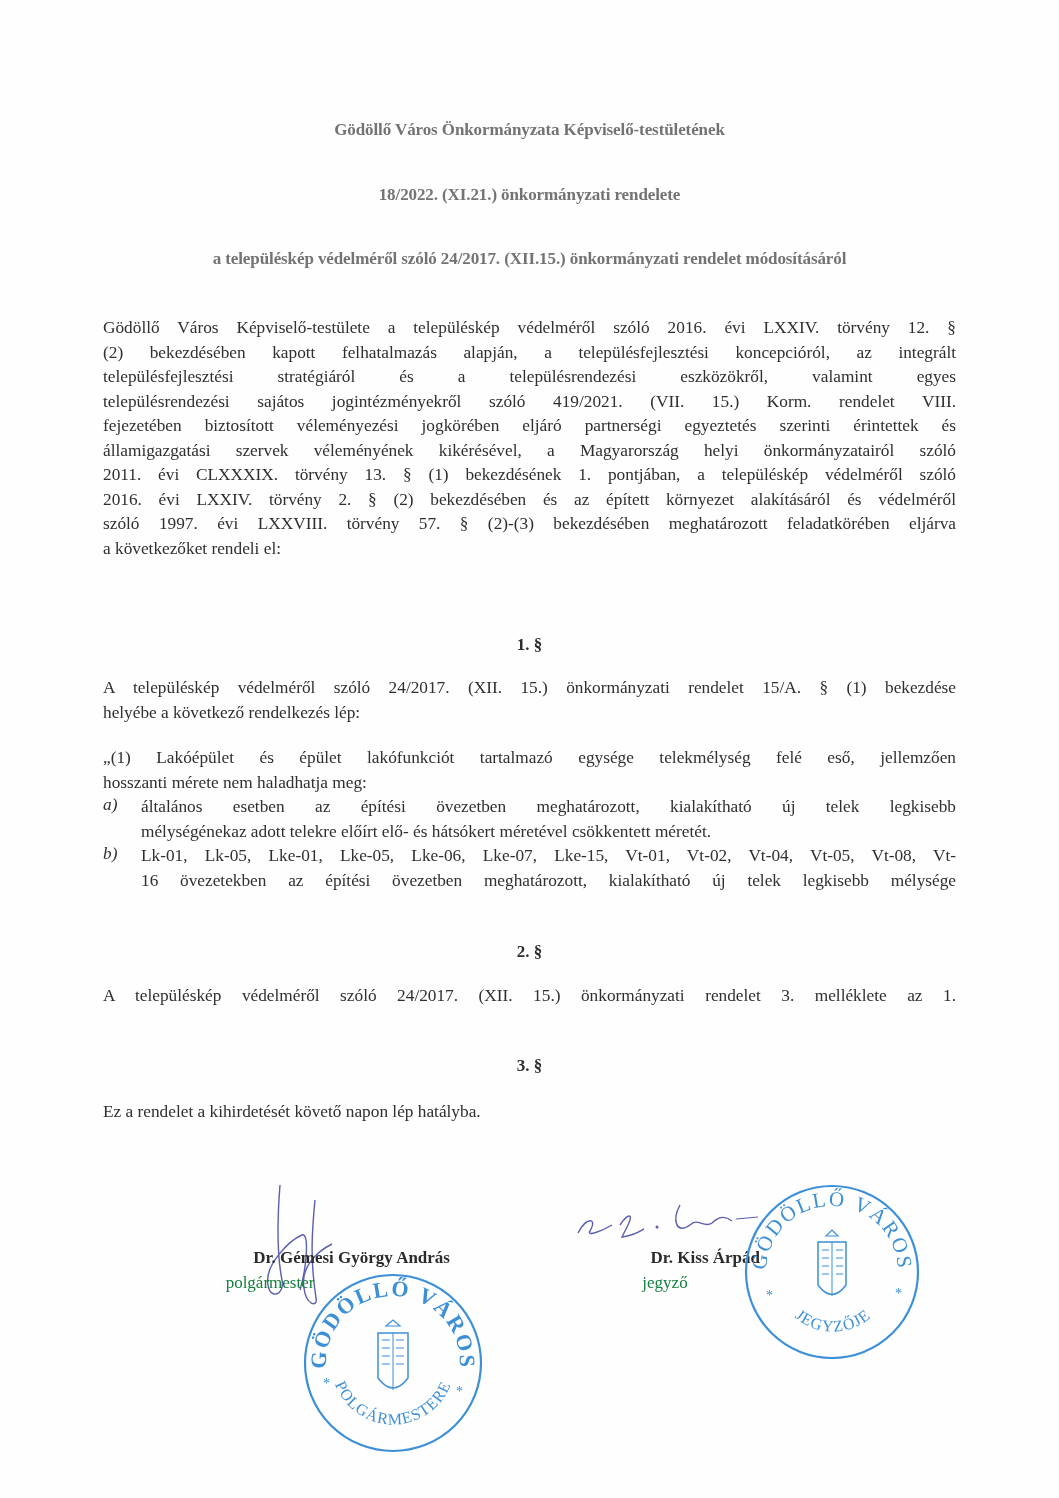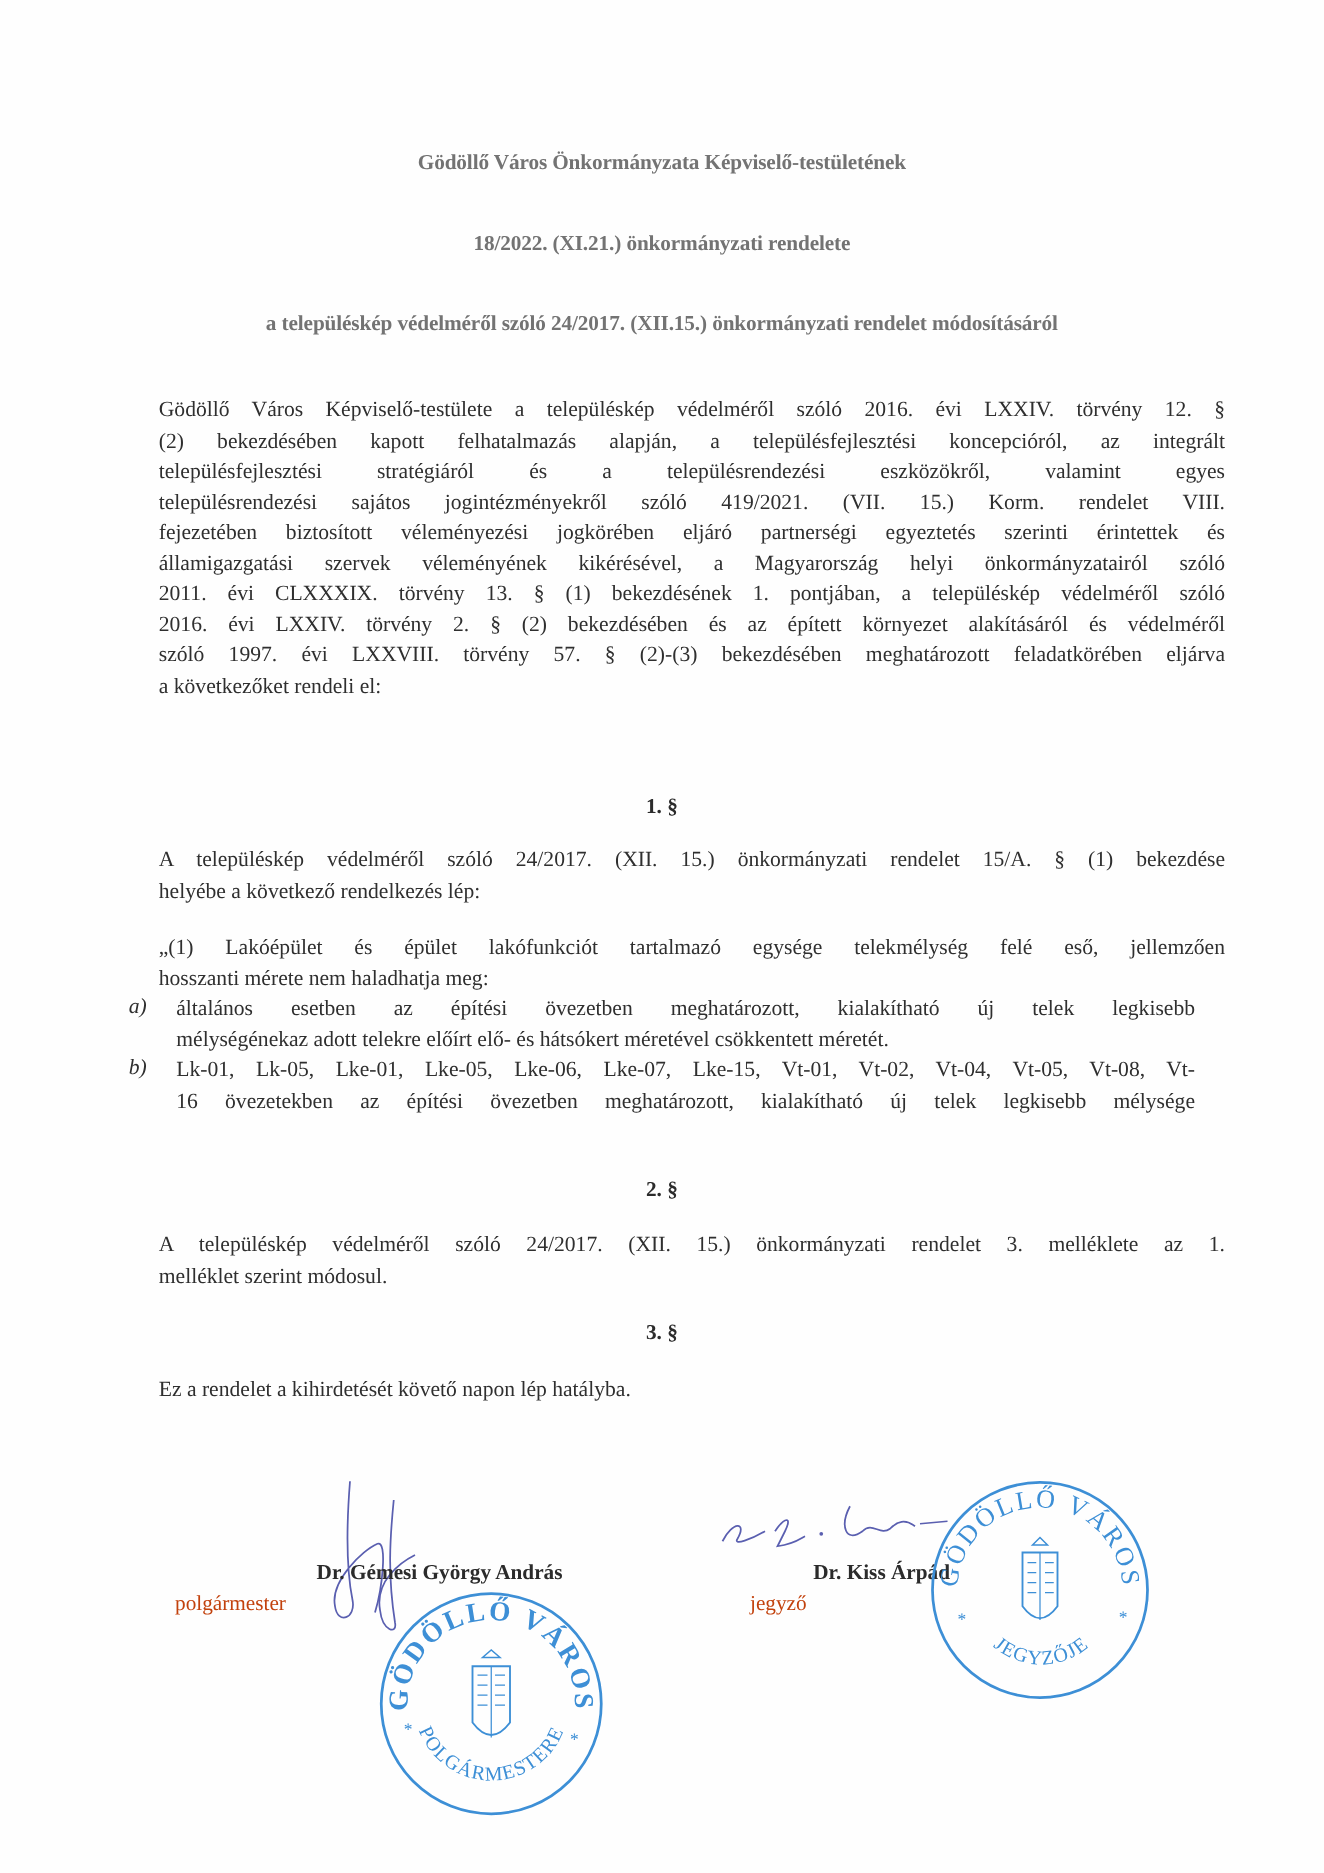--- a/index.html
+++ b/index.html
@@ -2,30 +2,30 @@
 <html><head>
 <meta charset="utf-8">
 <style>
   html, body { margin: 0; padding: 0; background: #ffffff; }
   body { width: 1059px; height: 1498px; position: relative; overflow: hidden;
          font-family: "Liberation Serif", "DejaVu Serif", serif; color: #2a2a2a; }
   .page { position: absolute; left: 0; top: 0; width: 1059px; height: 1498px; background: #fefefe; }
   .title { position: absolute; left: 0; width: 1059px; text-align: center; font-weight: bold;
            font-size: 17px; color: #737373; letter-spacing: -0.1px; }
   .para { position: absolute; left: 103px; width: 853px; font-size: 17.3px; line-height: 24.5px;
-          text-align: justify; color: #2f2f2f; margin-left: 24px; }
+          text-align: justify; color: #2f2f2f; }
   .para .ln { display: block; text-align: justify; text-align-last: justify; height: 24.5px; white-space: nowrap; }
   .para .ln.last { text-align-last: left; }
   .sec { position: absolute; left: 0; width: 1059px; text-align: center; font-weight: bold; font-size: 17px; color: #2b2b2b; }
   .item-label { position: absolute; left: 103px; font-style: italic; font-size: 17.3px; color: #2f2f2f; }
   .item { position: absolute; left: 141px; width: 815px; font-size: 17.3px; line-height: 24.5px; color: #2f2f2f; }
   .item .ln { display: block; text-align: justify; text-align-last: justify; white-space: nowrap; height: 24.5px; }
   .item .ln.last { text-align-last: left; }
   .sig-name { position: absolute; font-weight: bold; font-size: 17px; color: #2b2b2b; text-align: right; }
-  .sig-role { position: absolute; font-size: 17px; color: #c2410c; text-align: left; }
+  .sig-role { position: absolute; font-size: 17px; color: #15803d; text-align: center; }
   .stamp { position: absolute; }
   .signature { position: absolute; }
 </style>
 </head>
 <body>
 
 <div class="page">
 
   <div class="title" style="top:120px;">Gödöllő Város Önkormányzata Képviselő-testületének</div>
   <div class="title" style="top:185px;">18/2022. (XI.21.) önkormányzati rendelete</div>
@@ -65,21 +65,20 @@
   <div class="item-label" style="top:844px;">b)</div>
   <div class="item" style="top:844px;">
     <span class="ln">Lk-01, Lk-05, Lke-01, Lke-05, Lke-06, Lke-07, Lke-15, Vt-01, Vt-02, Vt-04, Vt-05, Vt-08, Vt-</span>
     <span class="ln">16 övezetekben az építési övezetben meghatározott, kialakítható új telek legkisebb mélysége</span>
   </div>
 
   <div class="sec" style="top:942px;">2. §</div>
 
   <div class="para" style="top:984px;">
     <span class="ln">A településkép védelméről szóló 24/2017. (XII. 15.) önkormányzati rendelet 3. melléklete az 1.</span>
-    <span class="ln last">melléklet szerint módosul.</span>
   </div>
 
   <div class="sec" style="top:1056px;">3. §</div>
 
   <div class="para" style="top:1100px;">
     <span class="ln last">Ez a rendelet a kihirdetését követő napon lép hatályba.</span>
   </div>
 
   <svg class="signature" style="left:240px; top:1180px;" width="110" height="130" viewBox="0 0 110 130">
     <path d="M40 5 C38 30, 36 70, 42 100 C45 115, 30 120, 28 105 C24 85, 50 60, 62 55 C70 52, 66 90, 60 110" fill="none" stroke="#5a5fb0" stroke-width="1.4"></path>

